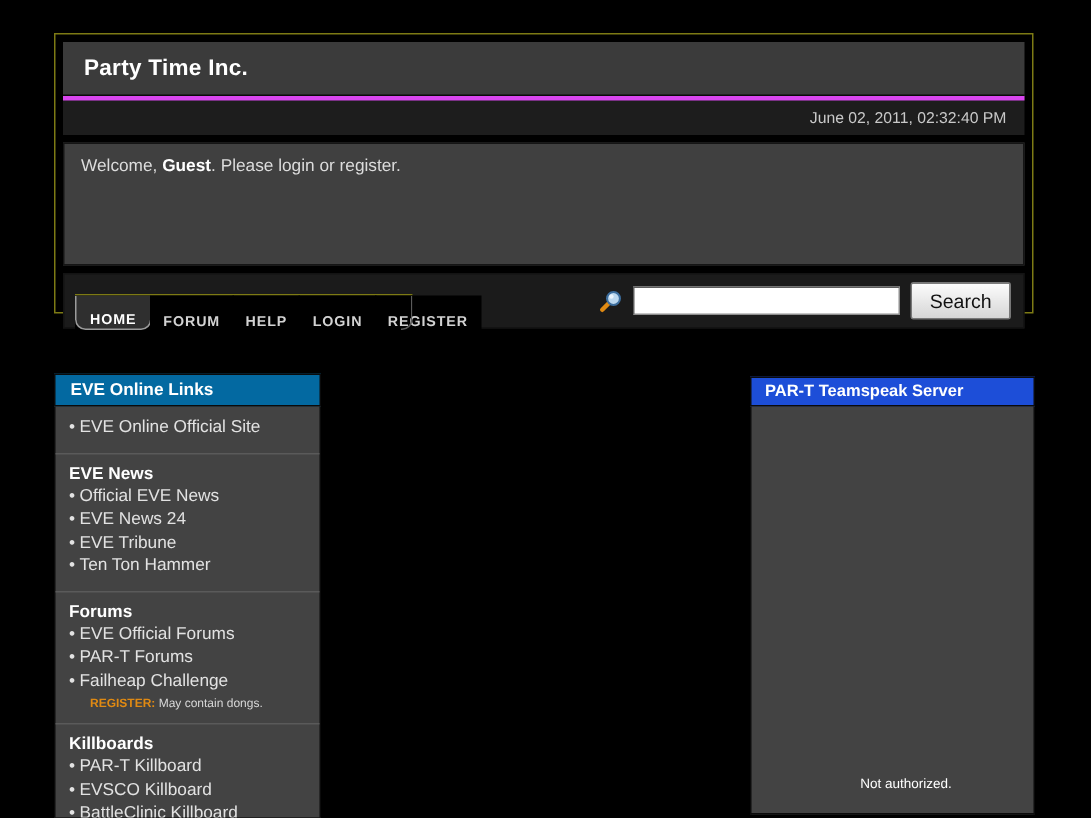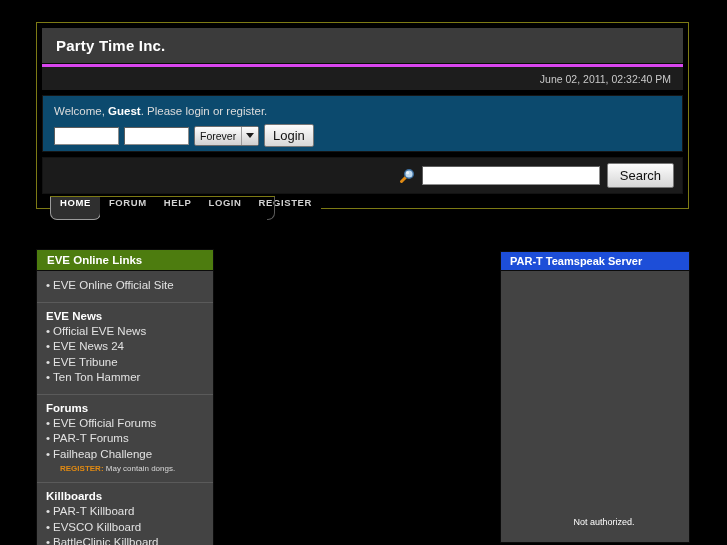--- a/index.html
+++ b/index.html
@@ -47,24 +47,24 @@
     justify-content: flex-end;
     padding-right: 12px;
   }
   .date-bar .date-text {
     color: #c9c9c9;
     font-size: 10.5px;
   }
 
   .login-panel {
     margin-top: 5px;
-    background: #0c4a6e;
+    background: #404040;
     border: 1px solid #151515;
     padding: 9px 28px 8px 11px;
-    height: 57px;
+    height: 82px;
   }
   .welcome-line {
     color: #dcdcdc;
     font-size: 11.5px;
     margin-bottom: 7px;
   }
   .welcome-line b { color: #ffffff; }
 
   .login-row { display: flex; align-items: center; gap: 5px; }
   .txt-input {
@@ -149,21 +149,21 @@
   
   .tabbar {
     position: absolute;
     left: 50px; top: 196px;
     width: 225px; height: 24px;
     border-top: 1px solid #7d7a14;
     background: #000;
   }
   .tabs { display: flex; align-items: stretch; height: 23px; position: relative; }
   .tab {
-    display: flex; align-items: flex-start;
+    display: flex; align-items: flex-end;
     padding: 0 9px;
     font-size: 9.5px;
     font-weight: bold;
     letter-spacing: .6px;
     color: #d2d2d2;
     background: #101010;
     border-left: 1px solid #5a5a5a;
     border-right: 1px solid #5a5a5a;
     border-bottom: 1px solid #5a5a5a;
     border-radius: 0 0 7px 7px;
@@ -192,21 +192,21 @@
   }
 
   
   .sidebar {
     position: absolute;
     left: 36px; top: 249px;
     width: 178px;
     background: #000;
   }
   .panel-head {
-    background: #4d7c0f;
+    background: #0369a1;
     border: 1px solid #0b0b0b;
     height: 22px;
     display: flex; align-items: center;
     padding-left: 10px;
     color: #ffffff;
     font-size: 11.5px;
     font-weight: bold;
   }
   .panel-body {
     background: #434343;
@@ -289,31 +289,20 @@
 
     <div class="date-bar">
       <span class="date-text">June 02, 2011, 02:32:40 PM</span>
     </div>
 
     <div class="login-panel">
       <div class="welcome-line">
         <span>Welcome, </span><b>Guest</b><span>. Please login or register.</span>
       </div>
 
-      <div class="login-row">
-        <input class="txt-input" type="text" placeholder="" style="">
-        <input class="txt-input" type="password" placeholder="" style="">
-        <div class="sel-wrap">
-          <span class="sel-label">Forever</span>
-          <span class="sel-arrow">
-              <i class="caret"></i>
-            </span>
-        </div>
-        <button class="login-btn">Login</button>
-      </div>
 
     </div>
 
     <div class="search-bar">
       <span class="search-icon-wrap">
         <svg class="search-icon" viewBox="0 0 16 16" xmlns="http://www.w3.org/2000/svg">
           <line x1="2.5" y1="13.5" x2="7.5" y2="8.5" stroke="#e08a13" stroke-width="3" stroke-linecap="round"></line>
           <circle cx="10" cy="6" r="4.3" fill="#bcd8ef" stroke="#3d6e9e" stroke-width="1.4"></circle>
           <circle cx="8.6" cy="4.7" r="1.5" fill="#f2f8fd" opacity="0.85"></circle>
         </svg>

